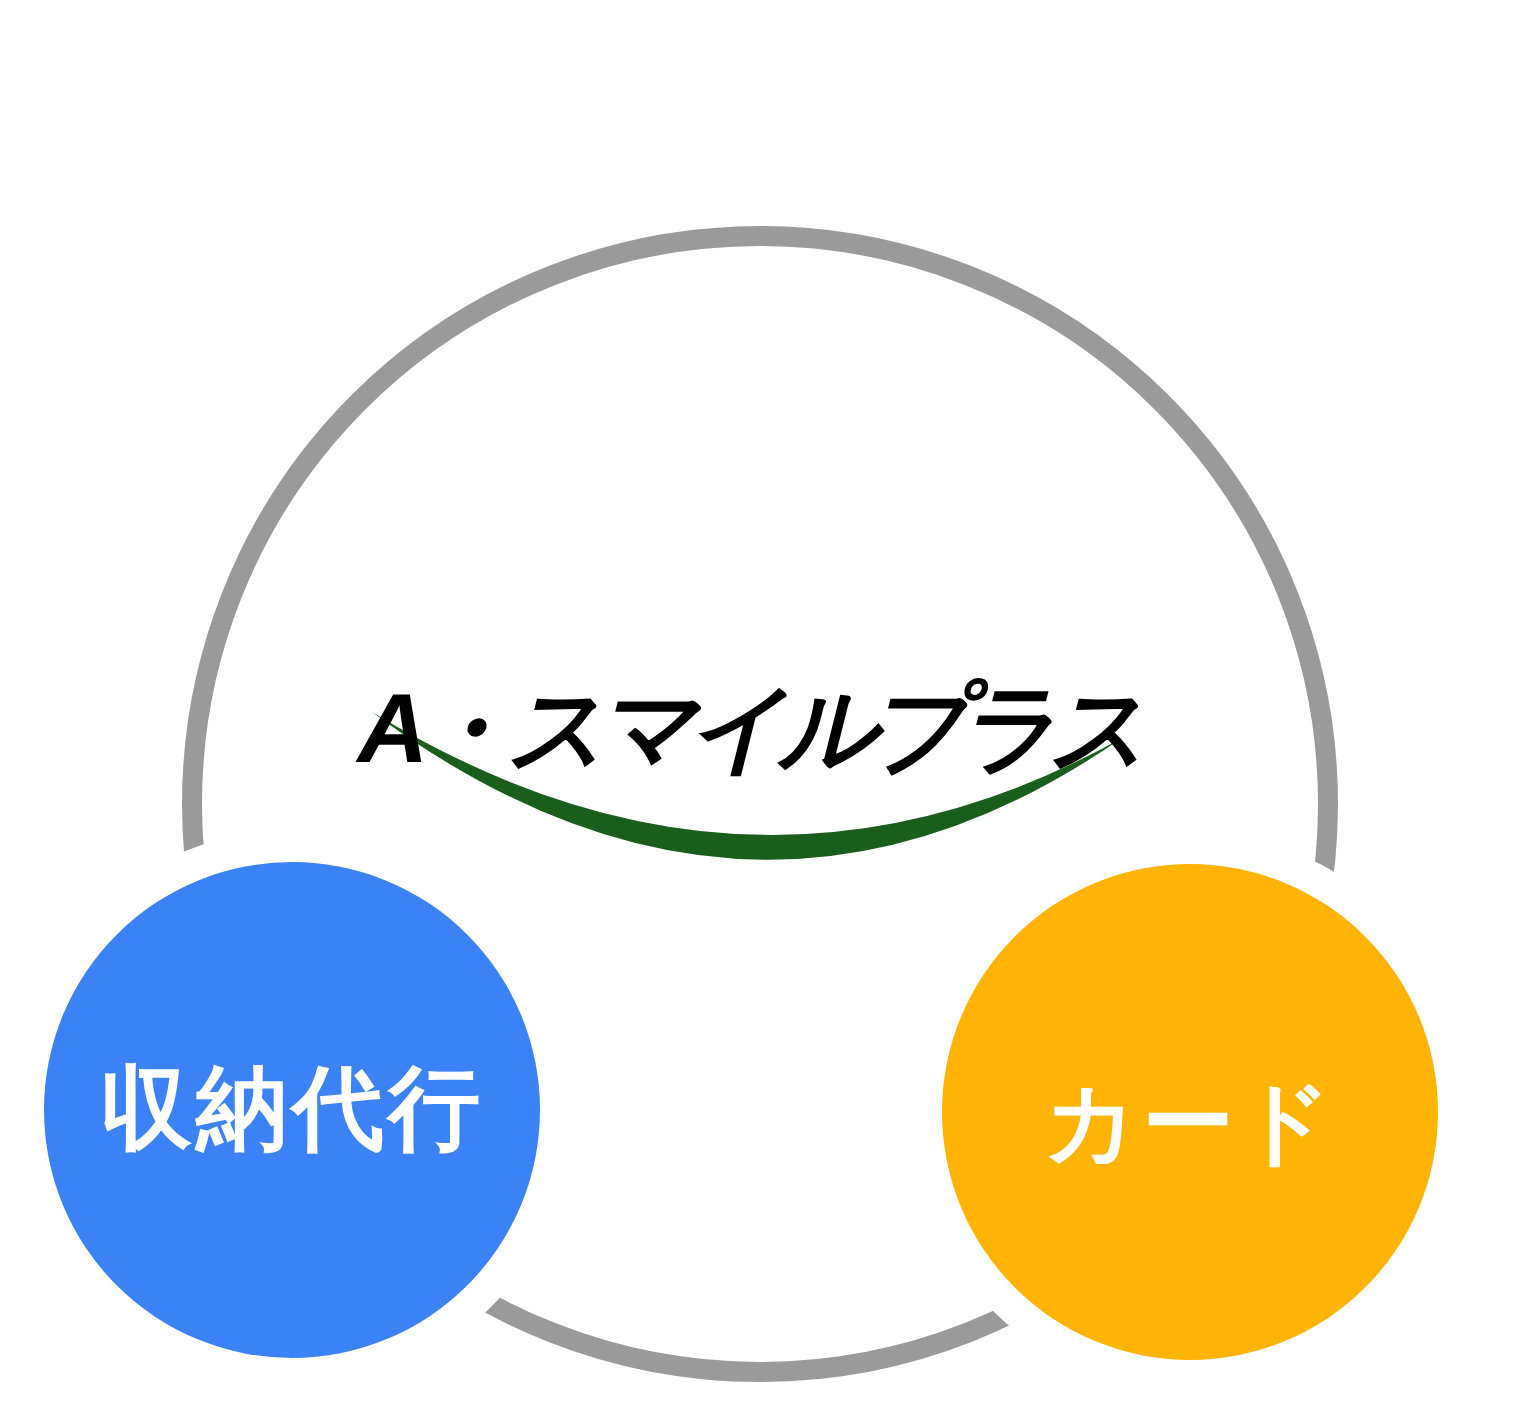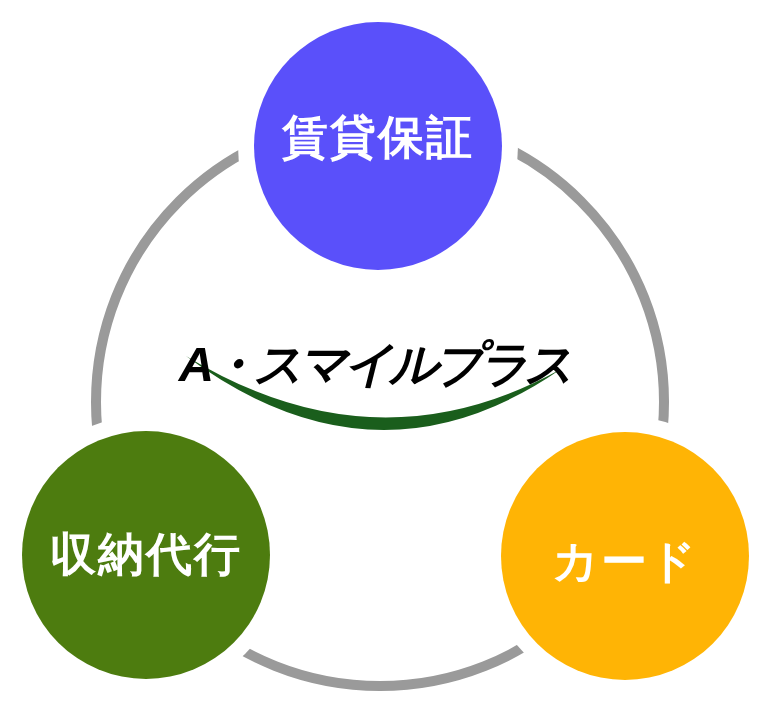--- a/index.html
+++ b/index.html
@@ -52,21 +52,21 @@
   .circle-top {
     left: 254px;
     top: 22px;
     padding-bottom: 16px;
   }
   .circle-bottom-left {
     left: 22px;
     top: 431px;
   }
   .circle-bottom-right {
-    left: 501px;
+    left: 471px;
     top: 432px;
     flex-direction: column;
     line-height: 62px;
     padding-top: 10px;
   }
   .circle-line {
     display: block;
   }
 
   .center-logo {
@@ -90,25 +90,22 @@
 </style>
 </head>
 <body>
 
 <div class="stage">
 
   <svg class="layer-svg ring-layer" viewBox="0 0 760 708">
     <circle cx="380" cy="402" r="284" fill="none" stroke-width="10" stroke="#9a9a9a"></circle>
   </svg>
 
-  <div class="circle circle-top" style="background-color: rgb(90, 80, 250);">
-    <span class="circle-label">賃貸保証</span>
-  </div>
 
-  <div class="circle circle-bottom-left" style="background-color: #4d7c0f;">
+  <div class="circle circle-bottom-left" style="background-color: #3b82f6;">
     <span class="circle-label">収納代行</span>
   </div>
 
   <div class="circle circle-bottom-right" style="background-color: rgb(255, 180, 5);">
     <span class="circle-line">カード</span>
   </div>
 
   <svg class="layer-svg swoosh-layer" viewBox="0 0 760 708">
     <path d="M 186 356 Q 376 497 561 369 Q 376 472 186 356 Z" fill="#1a5e1c"></path>
   </svg>

